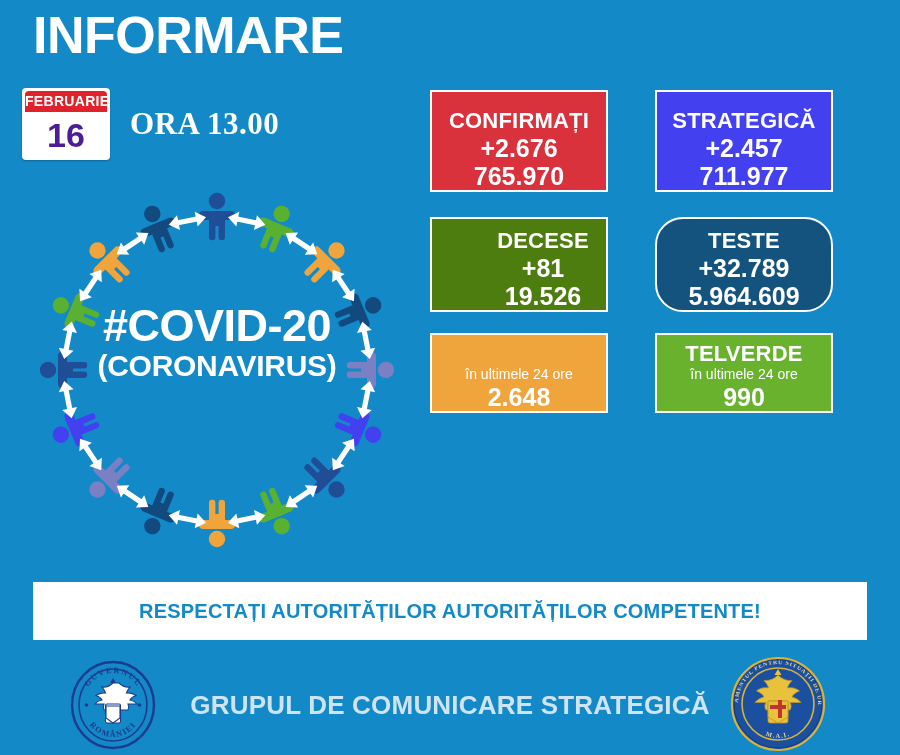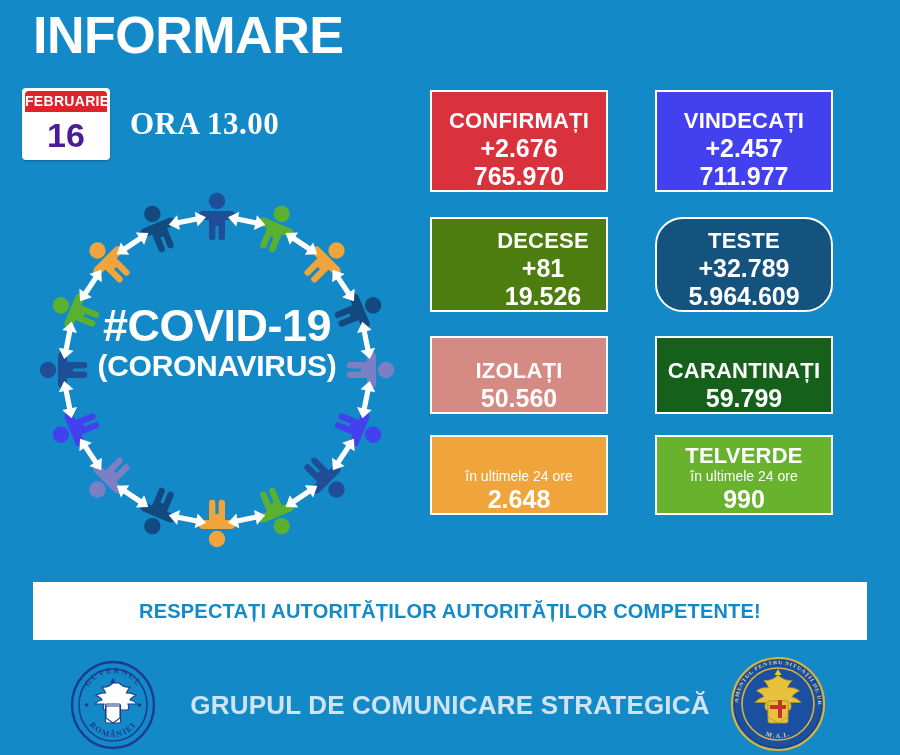--- a/index.html
+++ b/index.html
@@ -159,63 +159,53 @@
           <use href="#darrow" transform="translate(110.55,321.38) rotate(123.75)"></use>
           <use href="#darrow" transform="translate(68.62,279.45) rotate(146.25)"></use>
           <use href="#darrow" transform="translate(45.92,224.65) rotate(168.75)"></use>
           <use href="#darrow" transform="translate(45.92,165.35) rotate(191.25)"></use>
           <use href="#darrow" transform="translate(68.62,110.55) rotate(213.75)"></use>
           <use href="#darrow" transform="translate(110.55,68.62) rotate(236.25)"></use>
           <use href="#darrow" transform="translate(165.35,45.92) rotate(258.75)"></use>
         </g>
     </svg>
     <div class="covid-text">
-      <div class="covid-main">#COVID-19</div>
+      <div class="covid-main">#COVID-20</div>
       <div class="covid-sub">(CORONAVIRUS)</div>
     </div>
   </div>
 
   <div class="cards">
 
     <div class="card-row">
       <div class="card big" style="background: rgb(217, 50, 60);">
         <div class="lbl">CONFIRMAȚI</div>
         <div class="v">+2.676</div>
         <div class="v">765.970</div>
       </div>
       <div class="card big" style="background: rgb(67, 64, 240);">
-        <div class="lbl">VINDECAȚI</div>
+        <div class="lbl">STRATEGICĂ</div>
         <div class="v">+2.457</div>
         <div class="v">711.977</div>
       </div>
     </div>
 
     <div class="card-row row-gap-1">
       <div class="card mid" style="background: #4d7c0f; padding-left: 48px;">
         <div class="lbl">DECESE</div>
         <div class="v">+81</div>
         <div class="v">19.526</div>
       </div>
       <div class="card mid" style="background: rgb(21, 83, 127); border-radius: 28px;">
         <div class="lbl">TESTE</div>
         <div class="v">+32.789</div>
         <div class="v">5.964.609</div>
       </div>
     </div>
 
-    <div class="card-row row-gap-2">
-      <div class="card small" style="background: rgb(214, 138, 132);">
-        <div class="lbl">IZOLAȚI</div>
-        <div class="v">50.560</div>
-      </div>
-      <div class="card small" style="background: rgb(21, 96, 27);">
-        <div class="lbl">CARANTINAȚI</div>
-        <div class="v">59.799</div>
-      </div>
-    </div>
 
     <div class="card-row row-gap-3">
       <div class="card calls" style="background: rgb(239, 165, 60);">
         <div class="sub">în ultimele 24 ore</div>
         <div class="v">2.648</div>
       </div>
       <div class="card calls" style="background: rgb(104, 178, 46);">
         <div class="lbl">TELVERDE</div>
         <div class="sub">în ultimele 24 ore</div>
         <div class="v">990</div>

